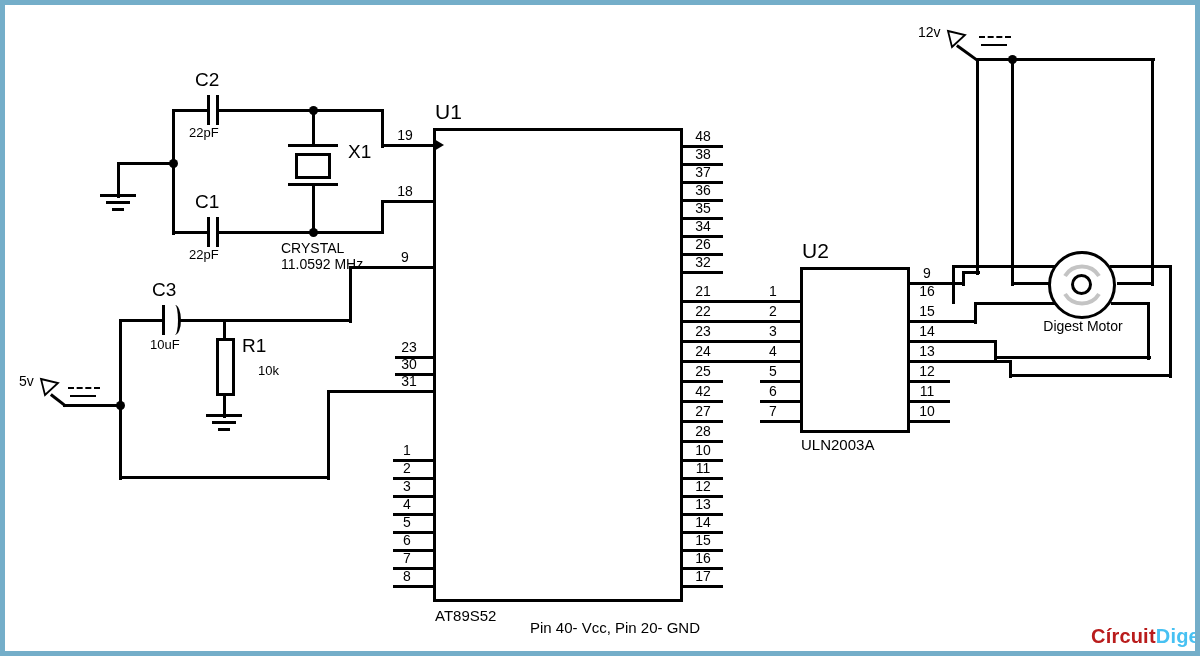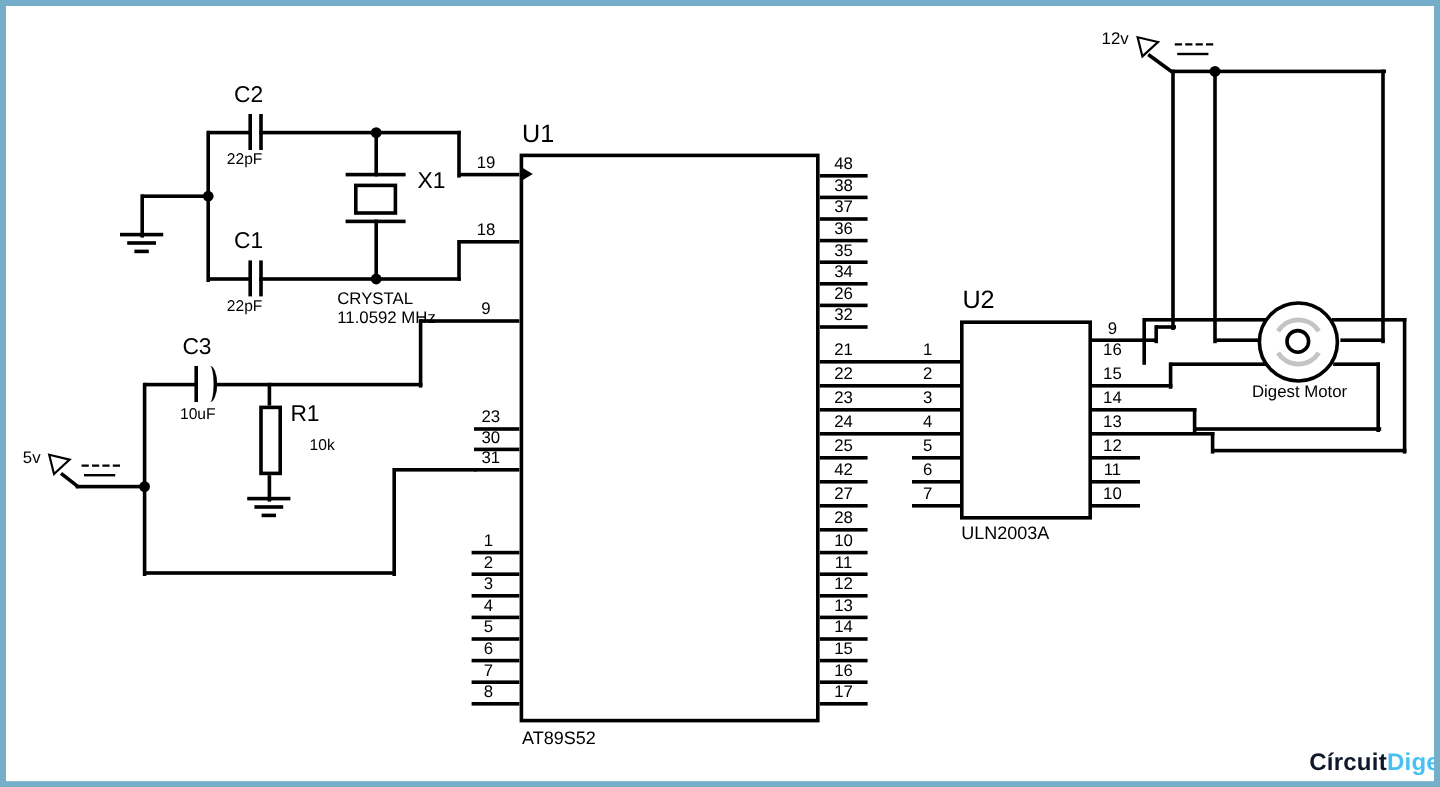--- a/index.html
+++ b/index.html
@@ -24,21 +24,21 @@
   .diag{position:absolute;height:2.5px;background:#000;transform-origin:0 50%;}
   #motor-body{position:absolute;left:1043px;top:246px;width:62px;height:62px;border:3px solid #000;border-radius:50%;background:#fff;}
   #motor-hub{position:absolute;left:1066px;top:269px;width:15px;height:15px;border:3px solid #000;border-radius:50%;background:#fff;}
   #xtal1-arrow{position:absolute;left:429px;top:134px;width:0;height:0;
     border-left:10px solid #000;border-top:6px solid transparent;border-bottom:6px solid transparent;}
   #c3-curve{position:absolute;left:165px;top:300px;width:11px;height:30px;box-sizing:border-box;
     border-right:3px solid #000;border-radius:0 55% 55% 0 / 0 50% 50% 0;}
   #resistor-body{position:absolute;left:211px;top:333px;width:13px;height:52px;border:3px solid #000;background:#fff;}
   #crystal-rect{position:absolute;left:290px;top:148px;width:30px;height:20px;border:3px solid #000;background:#fff;}
   #logo{position:absolute;left:1086px;top:620px;font-size:20px;font-weight:600;letter-spacing:0.2px;}
-  #logo .g{color:#0f172a;} #logo .b{color:#47c1f2;}
+  #logo .g{color:#b91c1c;} #logo .b{color:#47c1f2;}
   svg{position:absolute;}
 </style>
 </head>
 <body>
 
 <div id="canvas">
 
   <div id="wire-layer">
       <div class="wh" style="left: 168px; top: 104px; width: 37px;"></div>
       <div class="wh" style="left: 211px; top: 104px; width: 168px;"></div>
@@ -245,20 +245,21 @@
       <div class="plbl r" style="left: 748px; top: 387px;"><span>6C</span></div>
       <div class="wh" style="left: 905px; top: 395px; width: 40px;"></div>
       <div class="pnum" style="left: 900px; top: 398px;">10</div>
       <div class="plbl r" style="left: 748px; top: 407px;"><span>7C</span></div>
       <div class="wh" style="left: 905px; top: 415px; width: 40px;"></div>
     </div>
 
   <div class="box" id="u1-box" style="left:428px;top:123px;width:250px;height:474px;"></div>
   <div class="ref big" style="left:430px;top:95px;">U1</div>
   <div class="plbl" style="left:430px;top:602px;">AT89S52</div>
+  <div class="plbl" style="left:470px;top:614px;width:280px;text-align:center;">Pin 40- Vcc, Pin 20- GND</div>
   <div id="xtal1-arrow"></div>
 
   <div class="box" id="u2-box" style="left:795px;top:262px;width:110px;height:166px;"></div>
   <div class="ref big" style="left:797px;top:234px;">U2</div>
   <div class="plbl" style="left:796px;top:431px;">ULN2003A</div>
 
   <div class="plate" style="left:202px;top:90px;height:30px;"></div>
   <div class="plate" style="left:211px;top:90px;height:30px;"></div>
   <div class="ref" style="left:190px;top:64px;">C2</div>
   <div class="val" style="left:184px;top:120px;">22pF</div>

